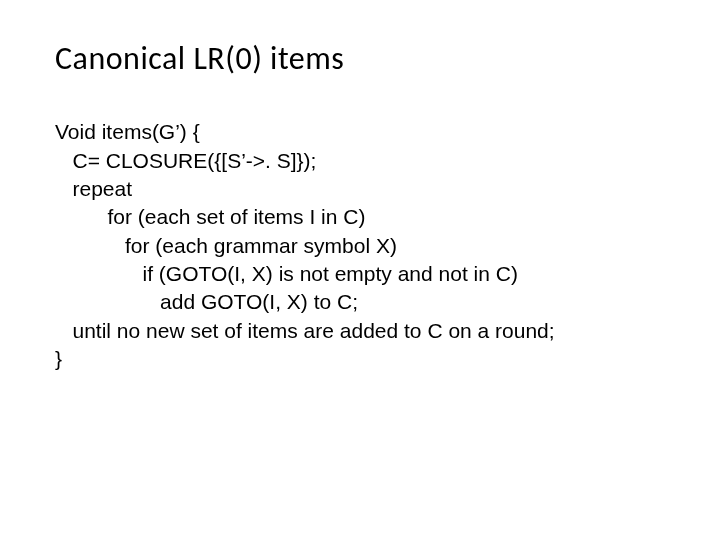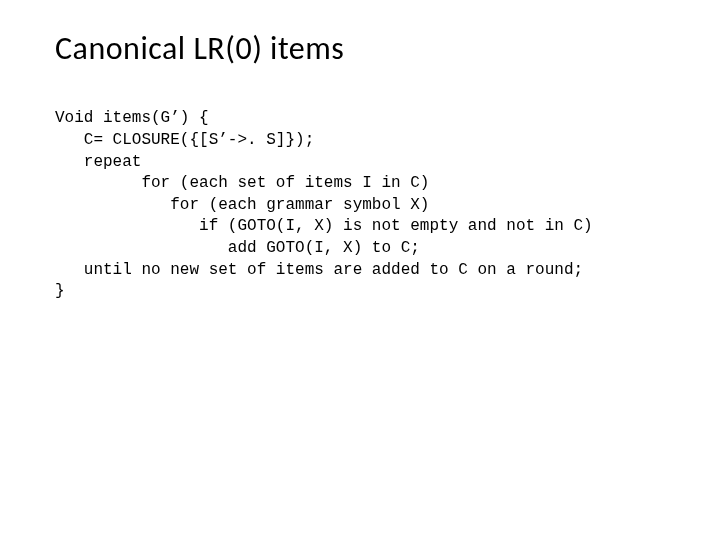--- a/index.html
+++ b/index.html
@@ -9,34 +9,34 @@
     height: 540px;
     background: #ffffff;
     font-family: Calibri, "Segoe UI", Arial, sans-serif;
     color: #000000;
     overflow: hidden;
   }
   .slide {
     box-sizing: border-box;
     width: 720px;
     height: 540px;
-    padding: 30px 55px 0 55px;
+    padding: 40px 55px 0 55px;
   }
   .title {
     font-size: 32px;
     font-weight: 400;
     letter-spacing: 0.5px;
     margin: 0 0 40px 0;
     line-height: 1.2;
   }
   .code-block {
-    font-size: 16px;
+    font-size: 21px;
     line-height: 1.35;
     white-space: pre;
-    font-family: Liberation Mono, monospace;
+    font-family: Liberation Sans, sans-serif;
   }
 </style>
 </head>
 <body>
 
 <div class="slide">
   <h1 class="title">Canonical LR(0) items</h1>
   <div class="code-block"><span>Void items(G’) {</span>
 <span>   C= CLOSURE({[S’-&gt;. S]});</span>
 <span>   repeat</span>

